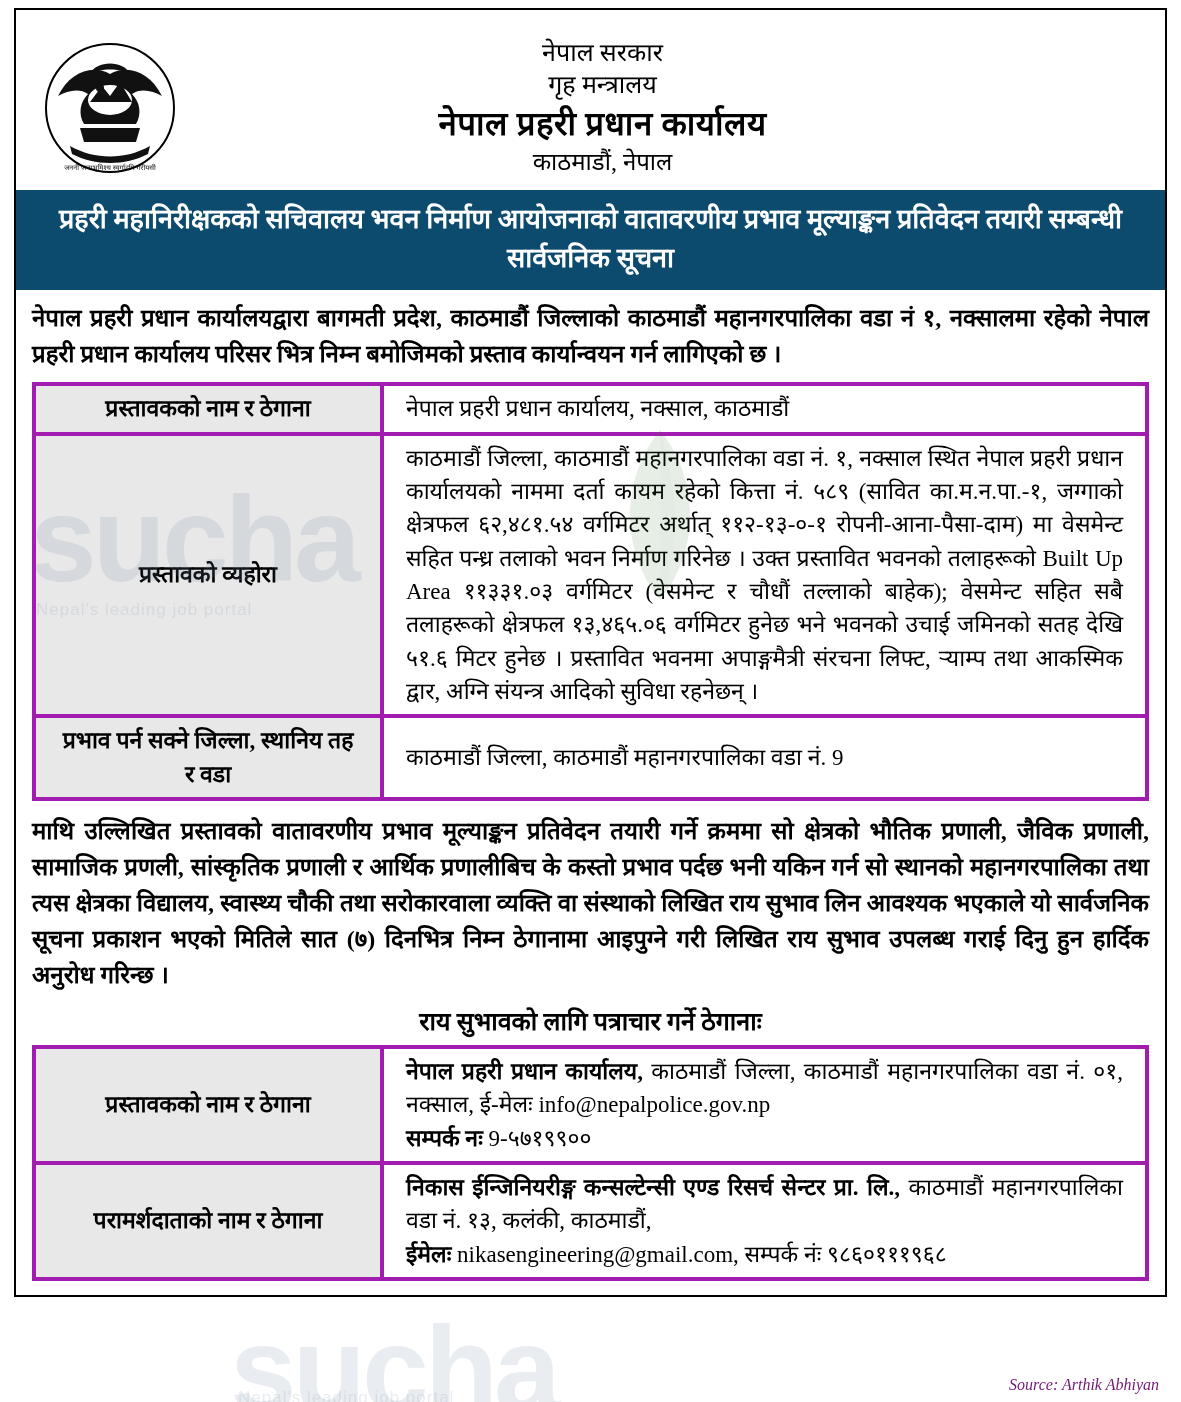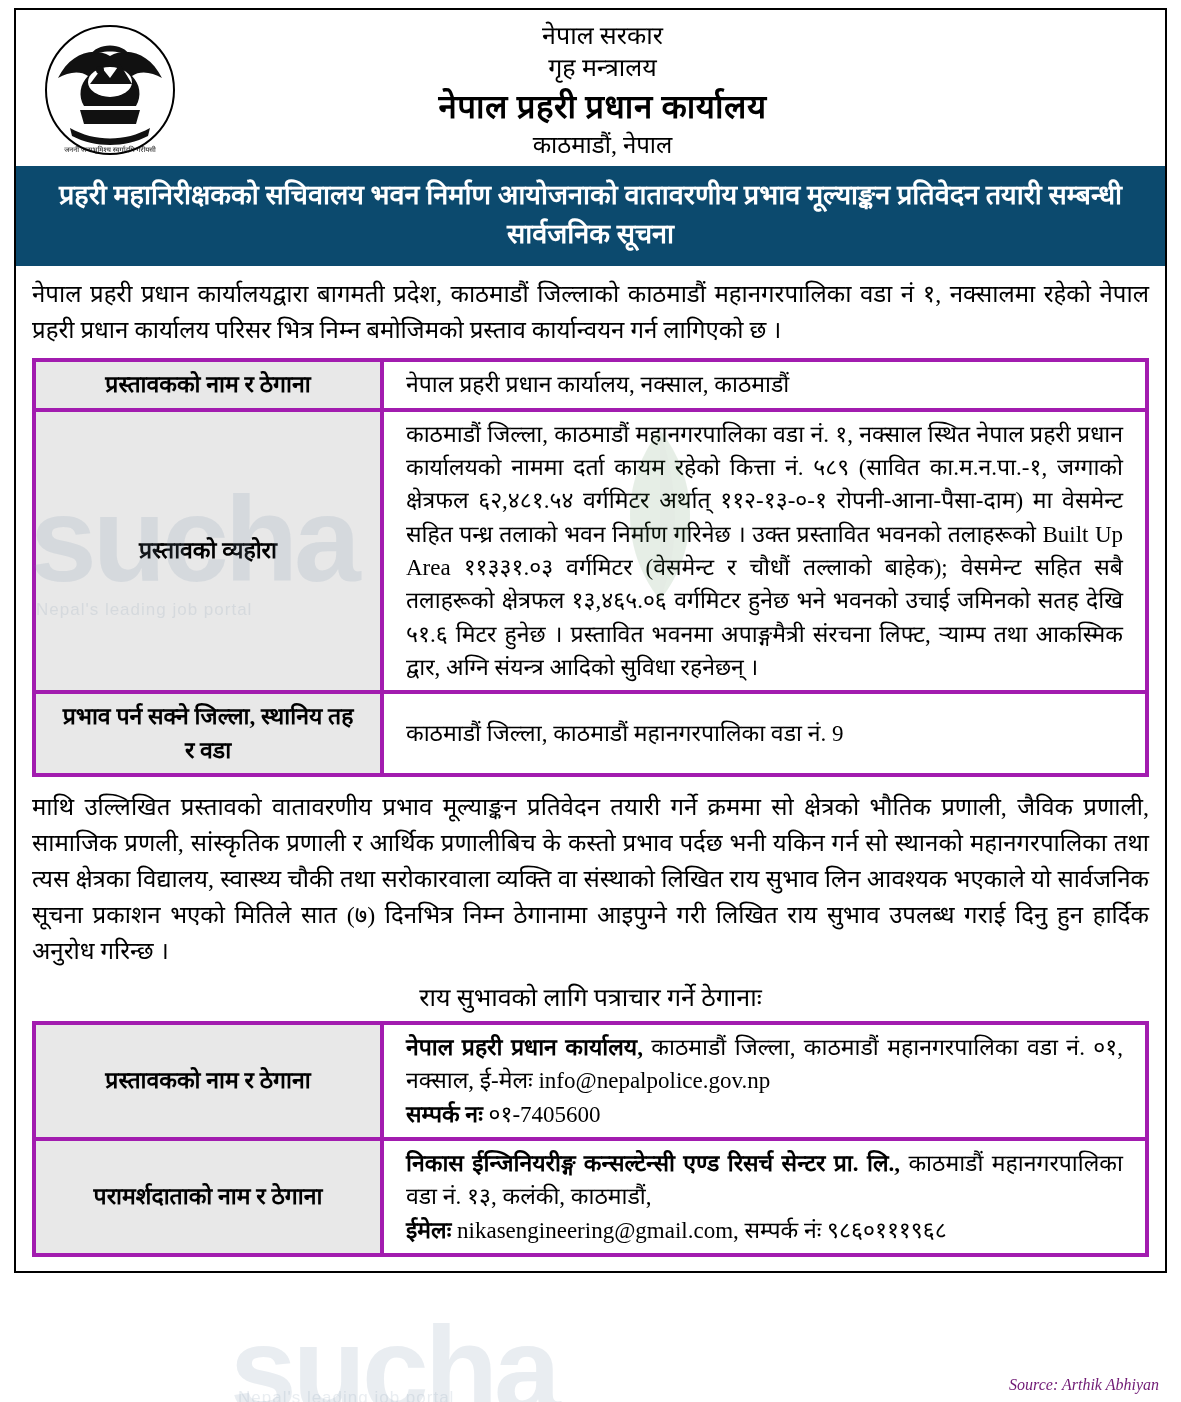--- a/index.html
+++ b/index.html
@@ -18,27 +18,27 @@
   .page {
     width: 1181px;
     height: 1402px;
     position: relative;
     box-sizing: border-box;
     padding: 8px 14px 0 14px;
   }
   
   .header {
     display: flex;
-    align-items: flex-start;
+    align-items: flex-end;
     justify-content: center;
     border: 2px solid #000;
     border-bottom: none;
     padding: 10px 0 12px 0;
     position: relative;
-    height: 158px;
+    height: 182px;
     box-sizing: border-box;
   }
   .emblem {
     width: 140px;
     height: 140px;
     margin-left: 24px;
     margin-right: 10px;
     flex: 0 0 auto;
     display: flex;
     align-items: center;
@@ -77,20 +77,21 @@
     text-align: center;
     font-size: 25px;
     font-weight: bold;
     margin: 6px 0 8px 0;
   }
   .para {
     font-size: 24px;
     line-height: 1.5;
     text-align: justify;
     margin: 0 0 10px 0;
+    font-weight: bold;
   }
   table.tbl {
     width: 100%;
     border-collapse: collapse;
     table-layout: fixed;
   }
   table.tbl td {
     border: 4px solid #a21caf;
     padding: 6px 22px;
     font-size: 23px;
@@ -101,21 +102,21 @@
     width: 300px;
     text-align: center;
     font-weight: bold;
     background: #e8e8e8;
   }
   td.val { text-align: justify; }
   td.val.mid { vertical-align: middle; }
   .subhead {
     text-align: center;
     font-size: 25px;
-    font-weight: normal;
+    font-weight: bold;
     margin: 4px 0 8px 0;
   }
   .contact-tbl td { font-size: 23px; }
   .contact-tbl td.lbl { background: #e8e8e8; }
   .bold { font-weight: bold; }
   .src {
     position: absolute;
     right: 22px;
     bottom: 8px;
     font-size: 16px;
@@ -224,21 +225,21 @@
 
     <table class="tbl contact-tbl">
       <tbody>
           <tr>
         <td class="lbl">प्रस्तावकको नाम र ठेगाना</td>
         <td class="val">
           <div>
             <span class="bold">नेपाल प्रहरी प्रधान कार्यालय,</span><span> काठमाडौं जिल्ला, काठमाडौं महानगरपालिका वडा नं. ०१, नक्साल, ई-मेलः info@nepalpolice.gov.np</span>
           </div>
           <div>
-            <span class="bold">सम्पर्क नः</span><span> ०१-7405600</span>
+            <span class="bold">सम्पर्क नः</span><span> 9-५७१९९००</span>
           </div>
         </td>
       </tr>
       <tr>
         <td class="lbl">परामर्शदाताको नाम र ठेगाना</td>
         <td class="val">
           <div>
             <span class="bold">निकास ईन्जिनियरीङ्ग कन्सल्टेन्सी एण्ड रिसर्च सेन्टर प्रा. लि.,</span><span> काठमाडौं महानगरपालिका वडा नं. १३, कलंकी, काठमाडौं,</span>
           </div>
           <div>

